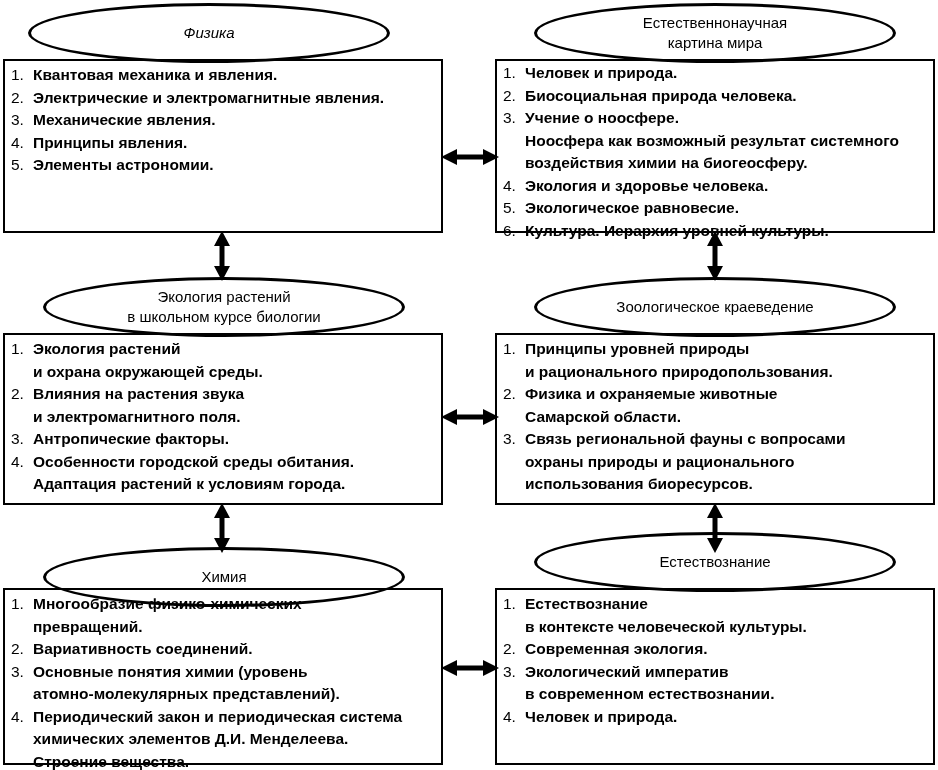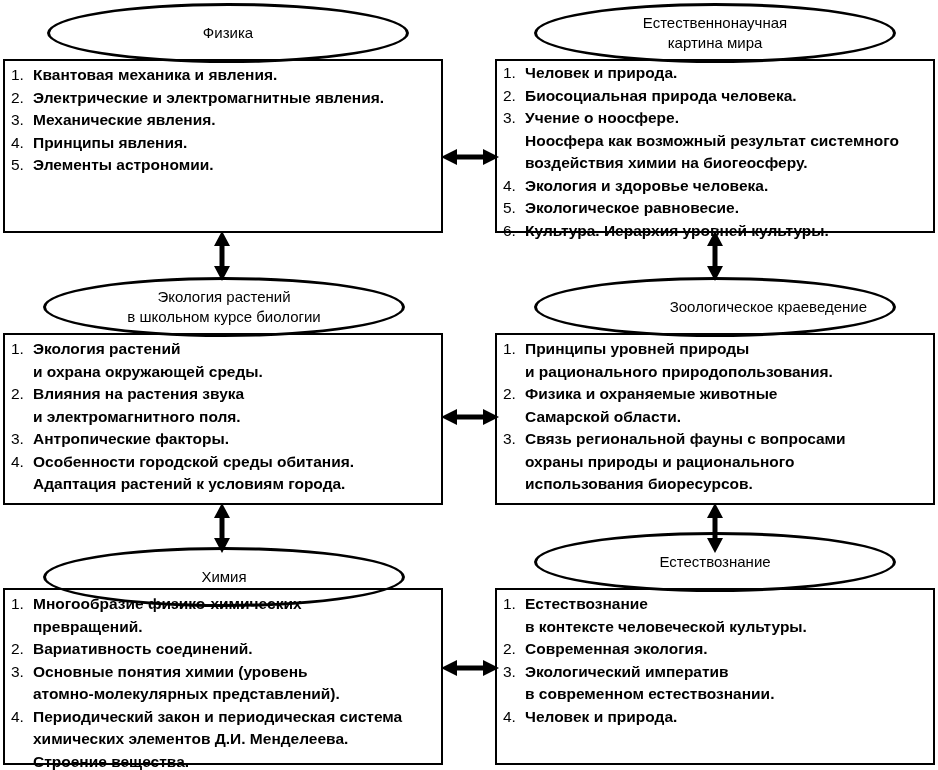--- a/index.html
+++ b/index.html
@@ -109,21 +109,21 @@
       </li>
       <li class="item">
         <span class="item-num">4.</span>
         <span class="item-text">Принципы явления.</span>
       </li>
       <li class="item">
         <span class="item-num">5.</span>
         <span class="item-text">Элементы астрономии.</span>
       </li>
     </ul>
-    <div class="ellipse" style="left:47px; top:3px; width:362px; height:60px;">
+    <div class="ellipse" style="left:28px; top:3px; width:362px; height:60px;font-style:italic;">
       <span class="ellipse-label">Физика</span>
     </div>
   </div>
 
   <div class="node">
     <div class="listbox" style="left:495px; top:59px; width:440px; height:174px;"></div>
     <ul class="items" style="left:495px; top:62px; width:440px;">
       <li class="item">
         <span class="item-num">1.</span>
         <span class="item-text">Человек и природа.</span>
@@ -199,21 +199,21 @@
         <span class="item-text">Физика и охраняемые животные
 Самарской области.</span>
       </li>
       <li class="item">
         <span class="item-num">3.</span>
         <span class="item-text">Связь региональной фауны с вопросами
 охраны природы и рационального
 использования биоресурсов.</span>
       </li>
     </ul>
-    <div class="ellipse" style="left:534px; top:277px; width:362px; height:60px;justify-content:flex-end;">
+    <div class="ellipse" style="left:534px; top:277px; width:362px; height:60px;">
       <span class="ellipse-label">Зоологическое краеведение</span>
     </div>
   </div>
 
   <div class="node">
     <div class="listbox" style="left:3px; top:588px; width:440px; height:177px;"></div>
     <ul class="items" style="left:3px; top:593px; width:440px;">
       <li class="item">
         <span class="item-num">1.</span>
         <span class="item-text">Многообразие физико-химических

